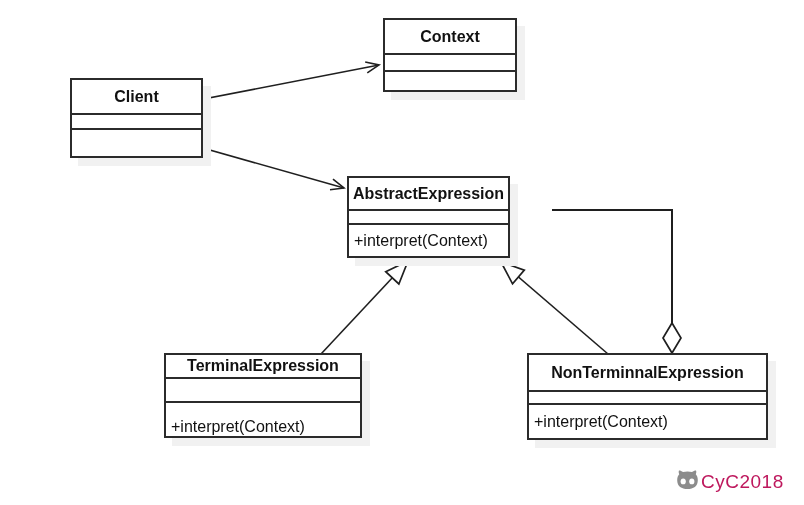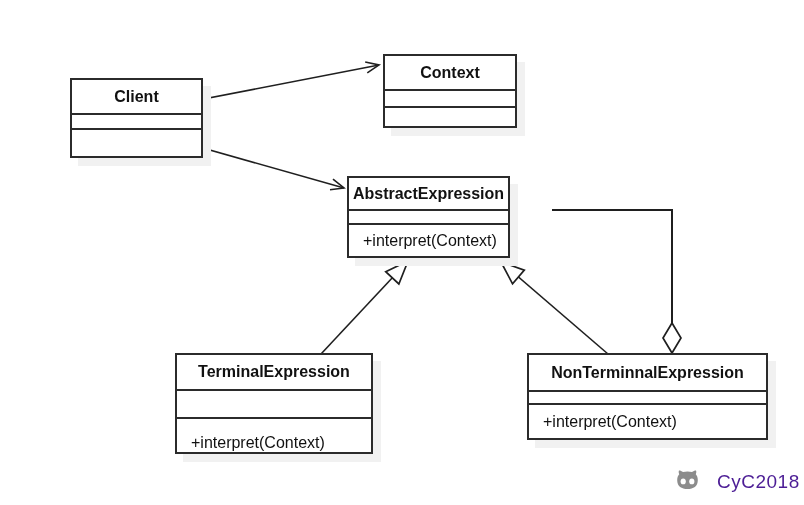--- a/index.html
+++ b/index.html
@@ -34,50 +34,50 @@
     font-weight: bold;
     font-size: 16px;
     white-space: nowrap;
   }
   .uml-class .attrs {
     border-bottom: 2px solid #2b2b2b;
   }
   .uml-class .methods {
     display: flex;
     align-items: center;
-    padding-left: 14px;
+    padding-left: 5px;
     font-size: 16px;
     white-space: nowrap;
     flex: 1;
   }
   
   #box-client        { left: 24px;  top: 78px;  width: 133px; height: 80px; margin-left: 46px; }
   #box-client .title   { height: 33px; }
   #box-client .attrs   { height: 13px; }
-  #box-context       { left: 383px; top: 18px;  width: 134px; height: 74px; margin-top: 36px; }
+  #box-context       { left: 383px; top: 18px;  width: 134px; height: 74px; }
   #box-context .title  { height: 33px; }
   #box-context .attrs  { height: 15px; }
   #box-abstract      { left: 347px; top: 176px; width: 163px; height: 82px; }
   #box-abstract .title { height: 31px; }
   #box-abstract .attrs { height: 12px; }
-  #box-terminal      { left: 175px; top: 353px; width: 198px; height: 101px; gap: 15px; }
+  #box-terminal      { left: 164px; top: 353px; width: 198px; height: 85px; gap: 15px; }
   #box-terminal .title { height: 35px; }
   #box-terminal .attrs { height: 11px; }
   #box-nonterminal   { left: 527px; top: 353px; width: 241px; height: 87px; }
   #box-nonterminal .title { height: 35px; text-align: center; }
   #box-nonterminal .attrs { height: 11px; }
 
   .watermark {
     position: absolute;
     left: 674px;
     top: 470px;
     display: flex;
     align-items: center;
-    gap: 16px;
-    color: #4c1d95;
+    gap: 0;
+    color: #be185d;
   }
   .watermark .wm-label {
     font-size: 19px;
     letter-spacing: 0.5px;
   }
 </style>
 </head>
 <body>
 
 <div class="canvas">

